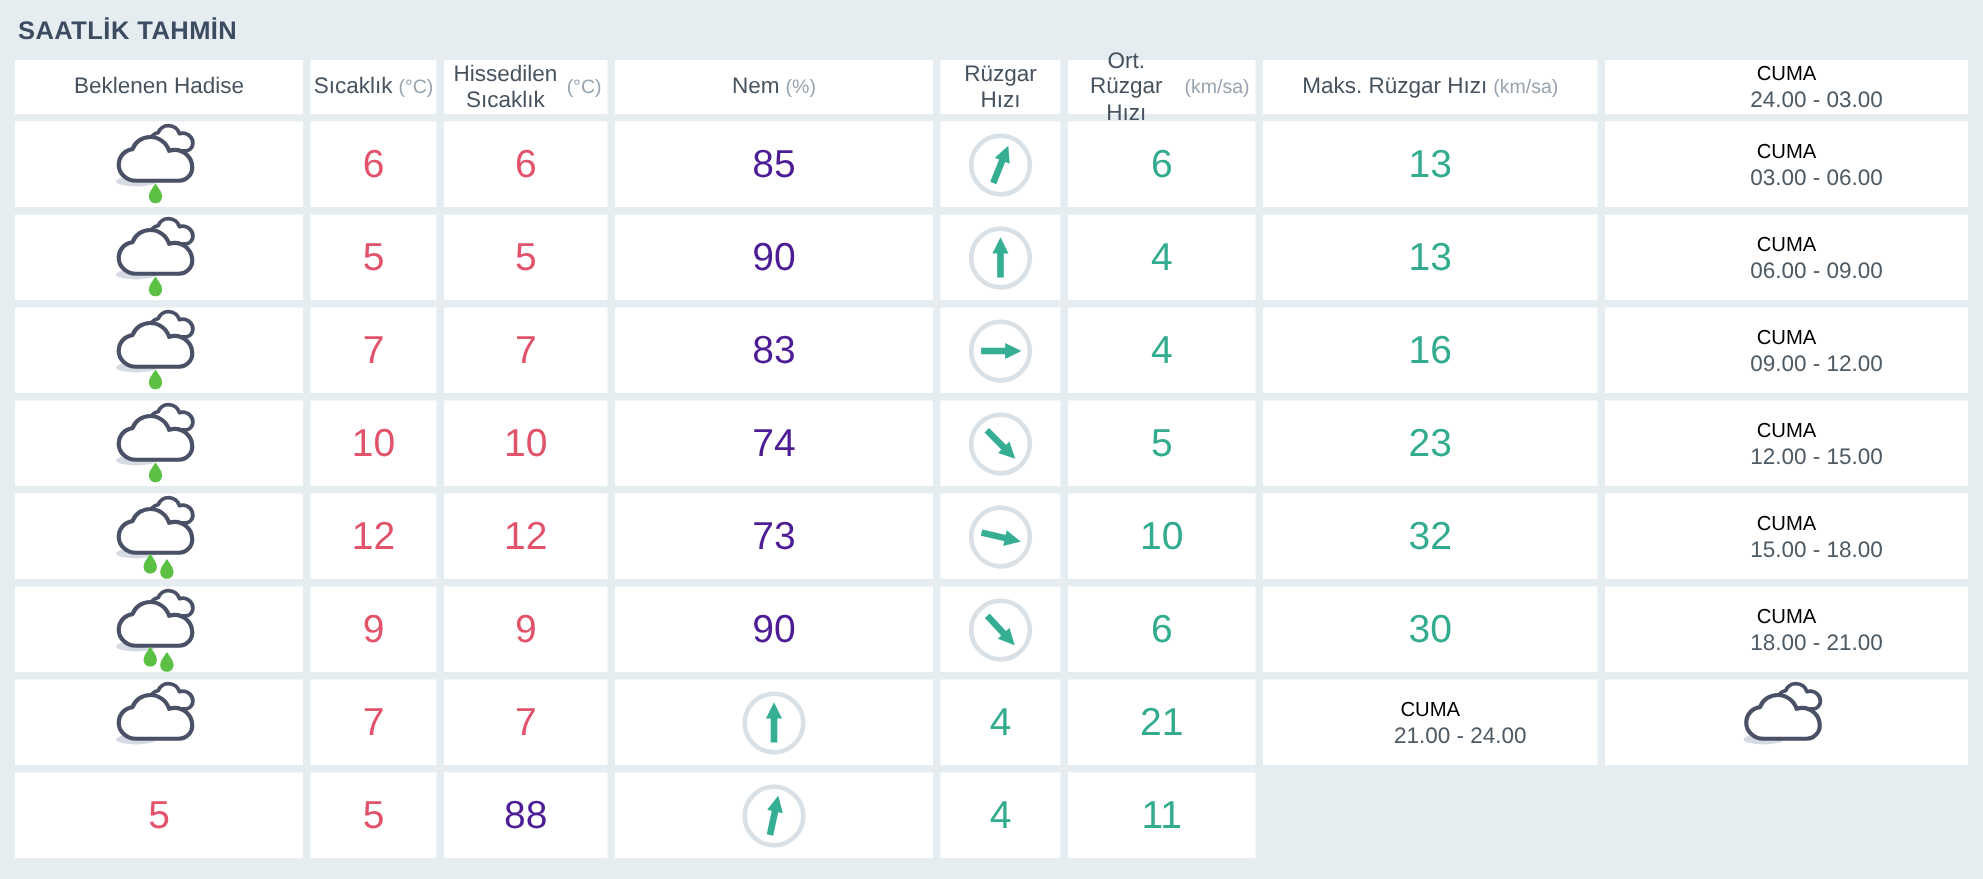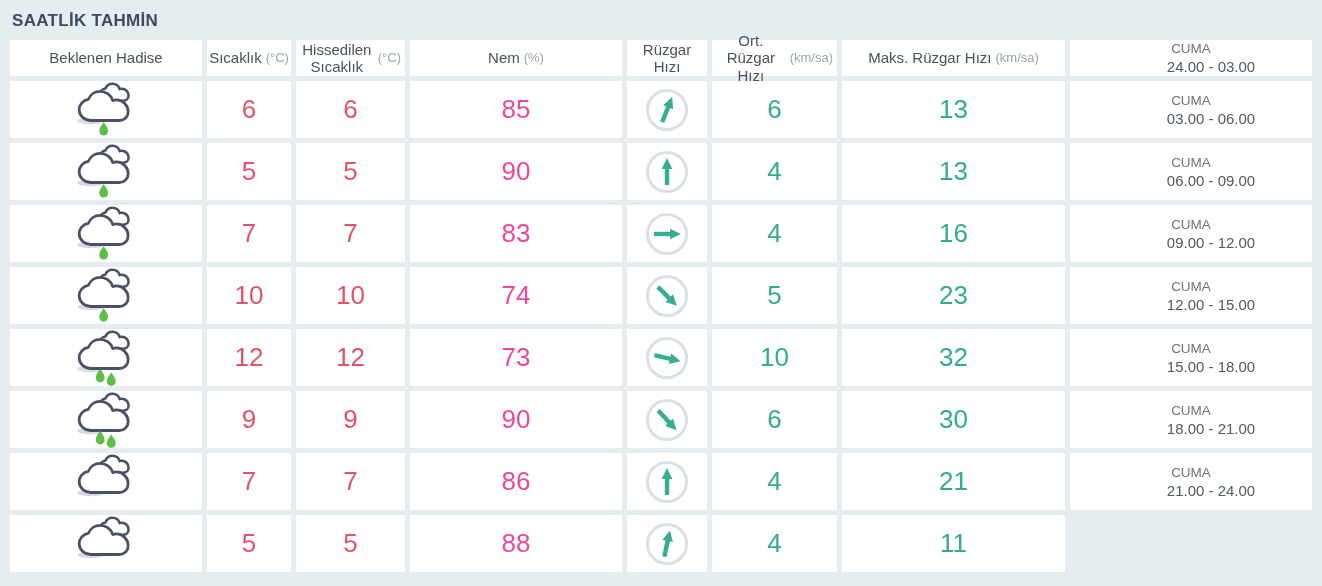--- a/index.html
+++ b/index.html
@@ -29,25 +29,25 @@
     flex-direction:column;
   }
   .cell.header{
     flex-direction:row;
     font-size:15px;color:#46535f;
     text-align:center;line-height:1.15;
     padding:0 4px;box-sizing:border-box;
   }
   .h-unit{color:#98a4b0;font-size:13px;margin-left:4px;}
   .h-unit:empty{margin-left:0;}
-  .day{font-size:13.5px;color:#737373;margin-bottom:2px;}
+  .day{font-size:13.5px;color:#000000;margin-bottom:2px;}
   .time{font-size:15px;color:#4e5a64;margin-left:40px;}
   .num{font-size:26px;}
   .num.temp{color:#e2536b;}
-  .num.hum{color:#ec4899;}
+  .num.hum{color:#4c1d95;}
   .num.wind{color:#33ab8f;}
   
   .weather-icon{width:64px;height:56px;display:block;}
   .cloud-path{fill:#ffffff;stroke:#4a5166;stroke-width:2.4;stroke-linejoin:round;}
   .backcloud .cloud-path{stroke-width:3.8;}
   .shadow{fill:#d6dae3;}
   .drop{fill:#5cc044;}
   .icon-cloudy .drop1,.icon-cloudy .drop2{display:none;}
   .icon-cloud-light-rain .drop2{display:none;}
   .icon-cloud-light-rain .drop1{transform:translate(23px,34.5px);}
@@ -297,21 +297,20 @@
       <ellipse class="shadow" cx="12" cy="33.4" rx="11.5" ry="2.9"></ellipse>
       <g class="frontcloud" transform="translate(2,8)">
         <path class="cloud-path" d="M10 25 C4.3 25 0 20.8 0 15.8 C0 11.2 3.4 7.5 7.9 6.9 C9.4 2.8 13.4 0 18 0 C23 0 27.3 3.3 28.8 7.9 C29.8 7.6 30.8 7.4 31.9 7.4 C37.5 7.4 42 11.9 42 17.4 C42 21.6 38.6 25 34.4 25 Z"></path>
       </g>
       <path class="drop drop1" d="M0 0 C2.3 3.2 3.8 5.4 3.8 7.6 A3.8 3.8 0 1 1 -3.8 7.6 C-3.8 5.4 -2.3 3.2 0 0 Z"></path>
       <path class="drop drop2" d="M0 0 C2.3 3.2 3.8 5.4 3.8 7.6 A3.8 3.8 0 1 1 -3.8 7.6 C-3.8 5.4 -2.3 3.2 0 0 Z"></path>
     </svg>
   </div>
   <div class="cell num temp">7</div>
   <div class="cell num temp">7</div>
-  <div class="cell num hum">86</div>
   <div class="cell c-wind">
     <svg class="wind-icon" viewBox="-24 -24 48 48" aria-hidden="true">
       <circle class="wind-circle" r="20.4"></circle>
       <g class="arrow-g" style="transform: rotate(0deg);">
         <line x1="0" y1="13.5" x2="0" y2="-5"></line>
         <polygon points="-5.6,-3.2 5.6,-3.2 0,-14.5"></polygon>
       </g>
     </svg>
   </div>
   <div class="cell num wind">4</div>

